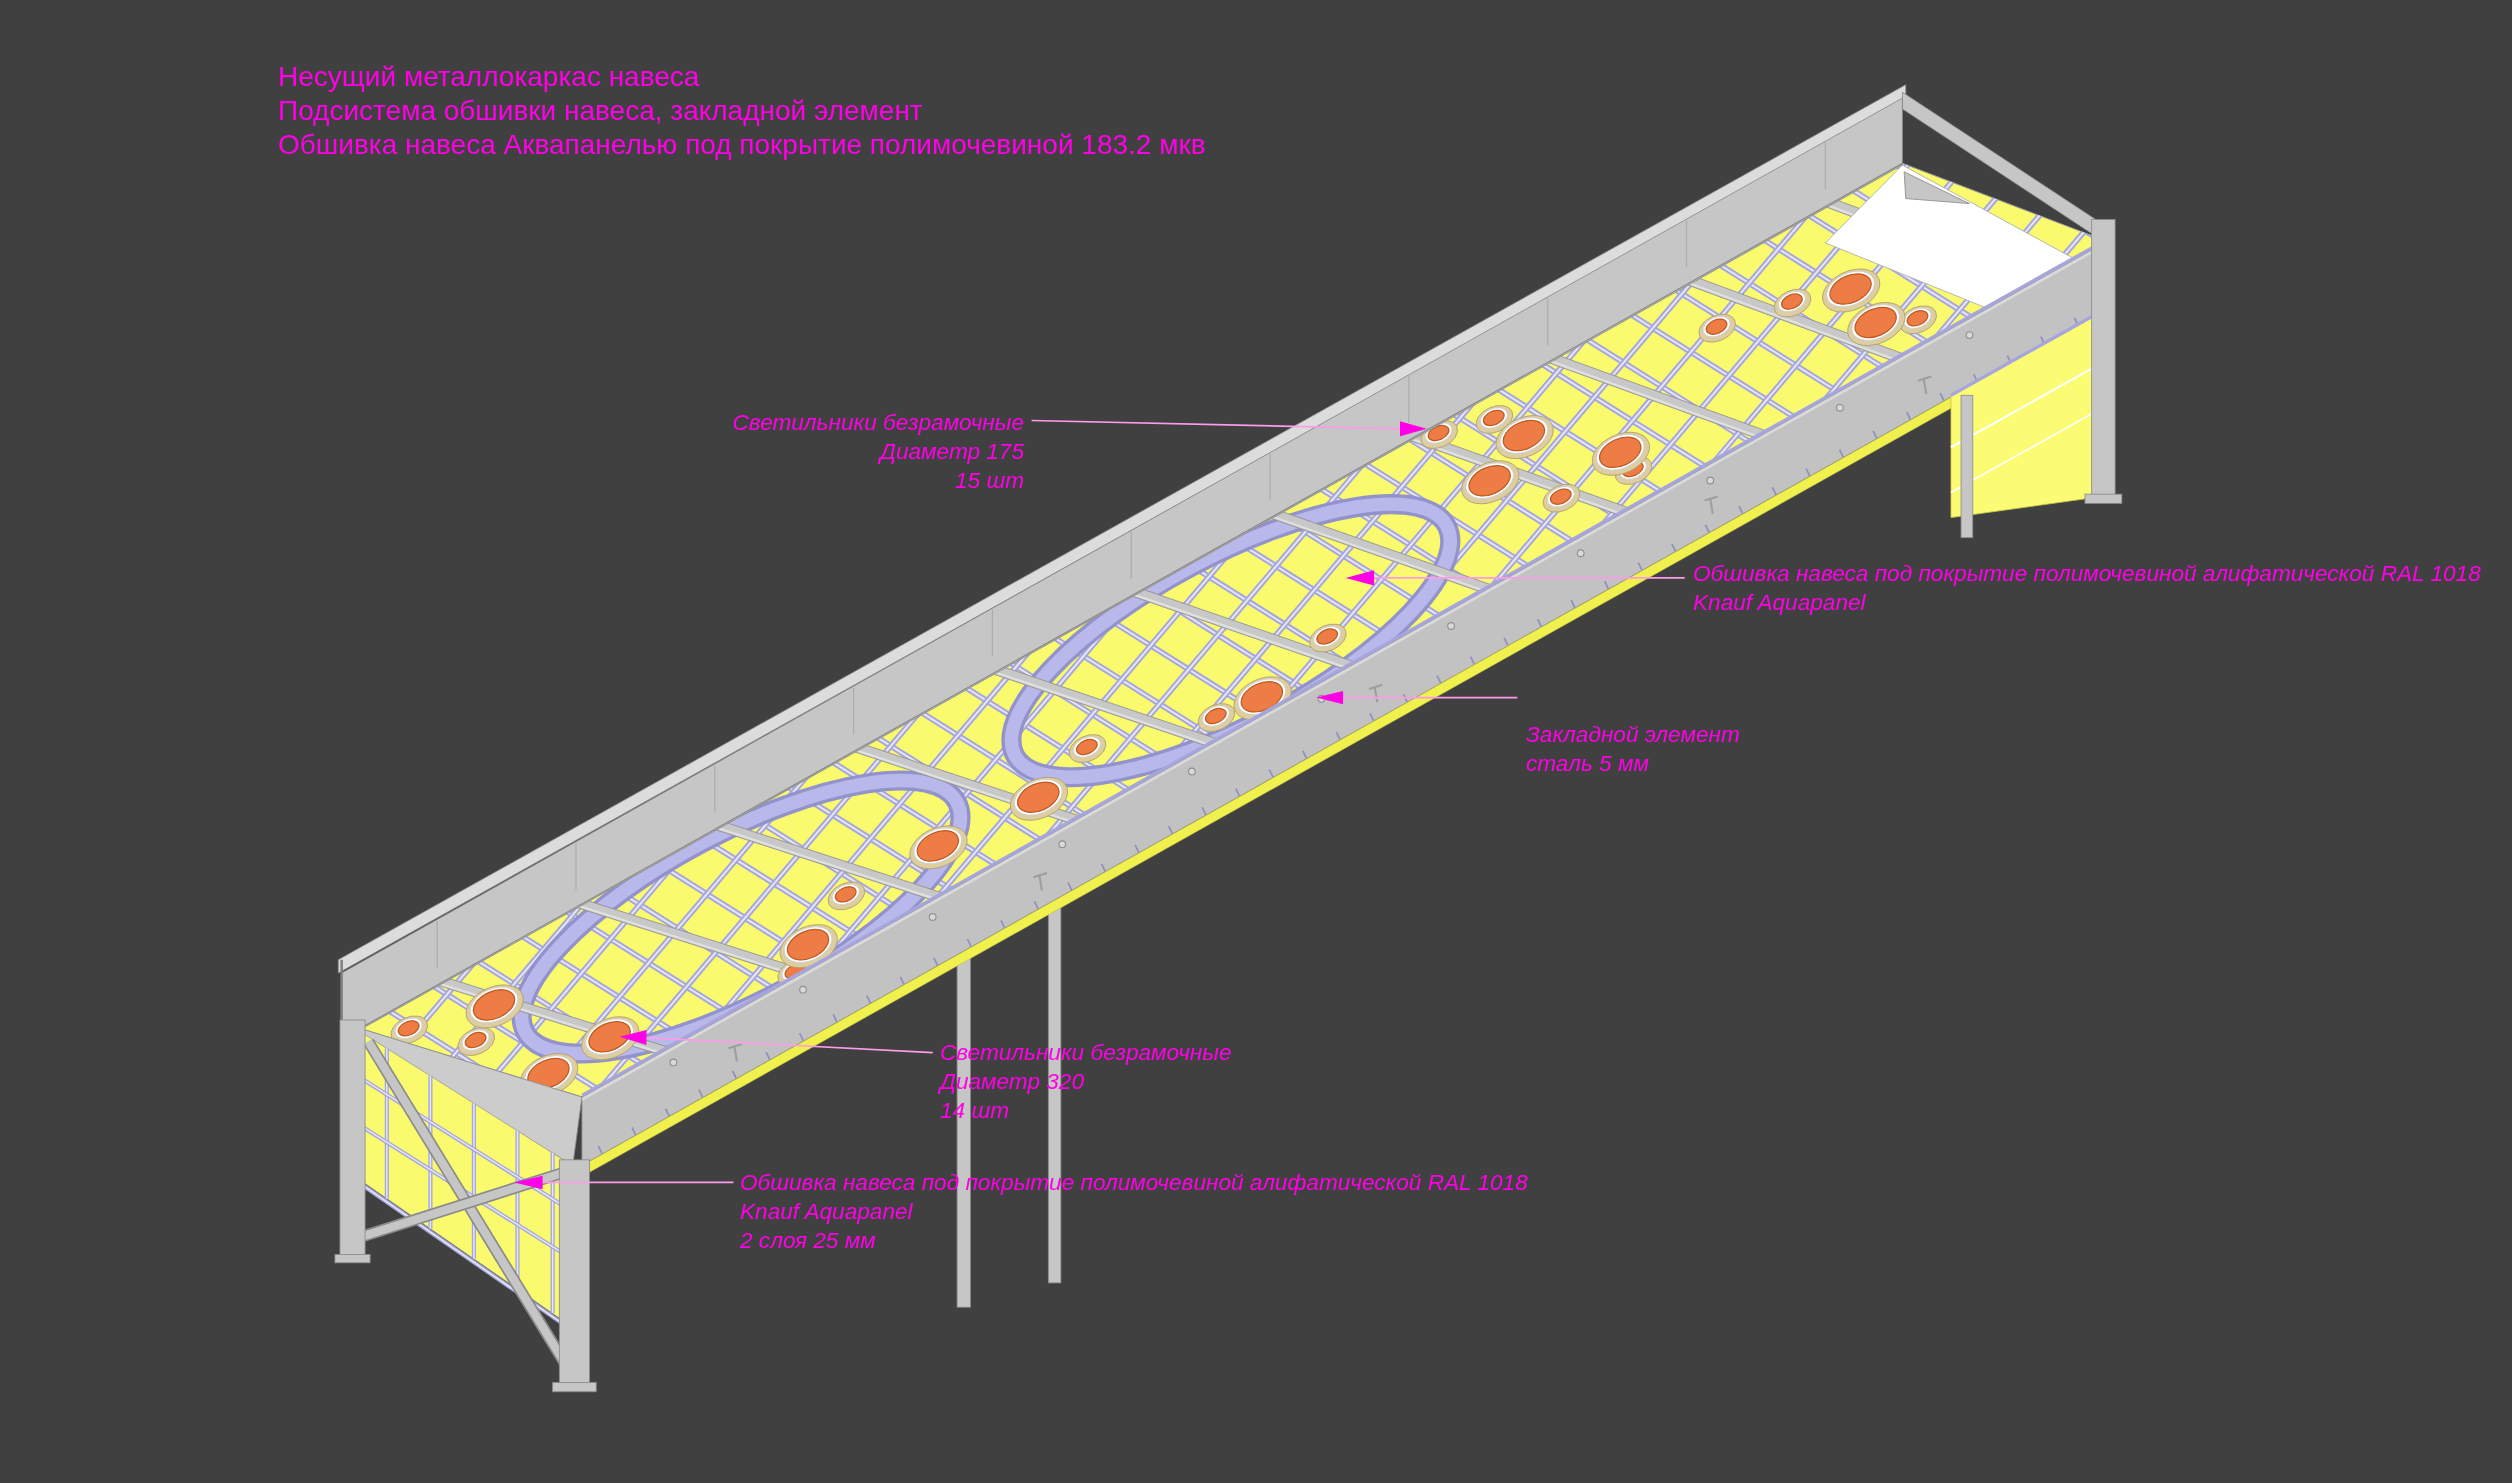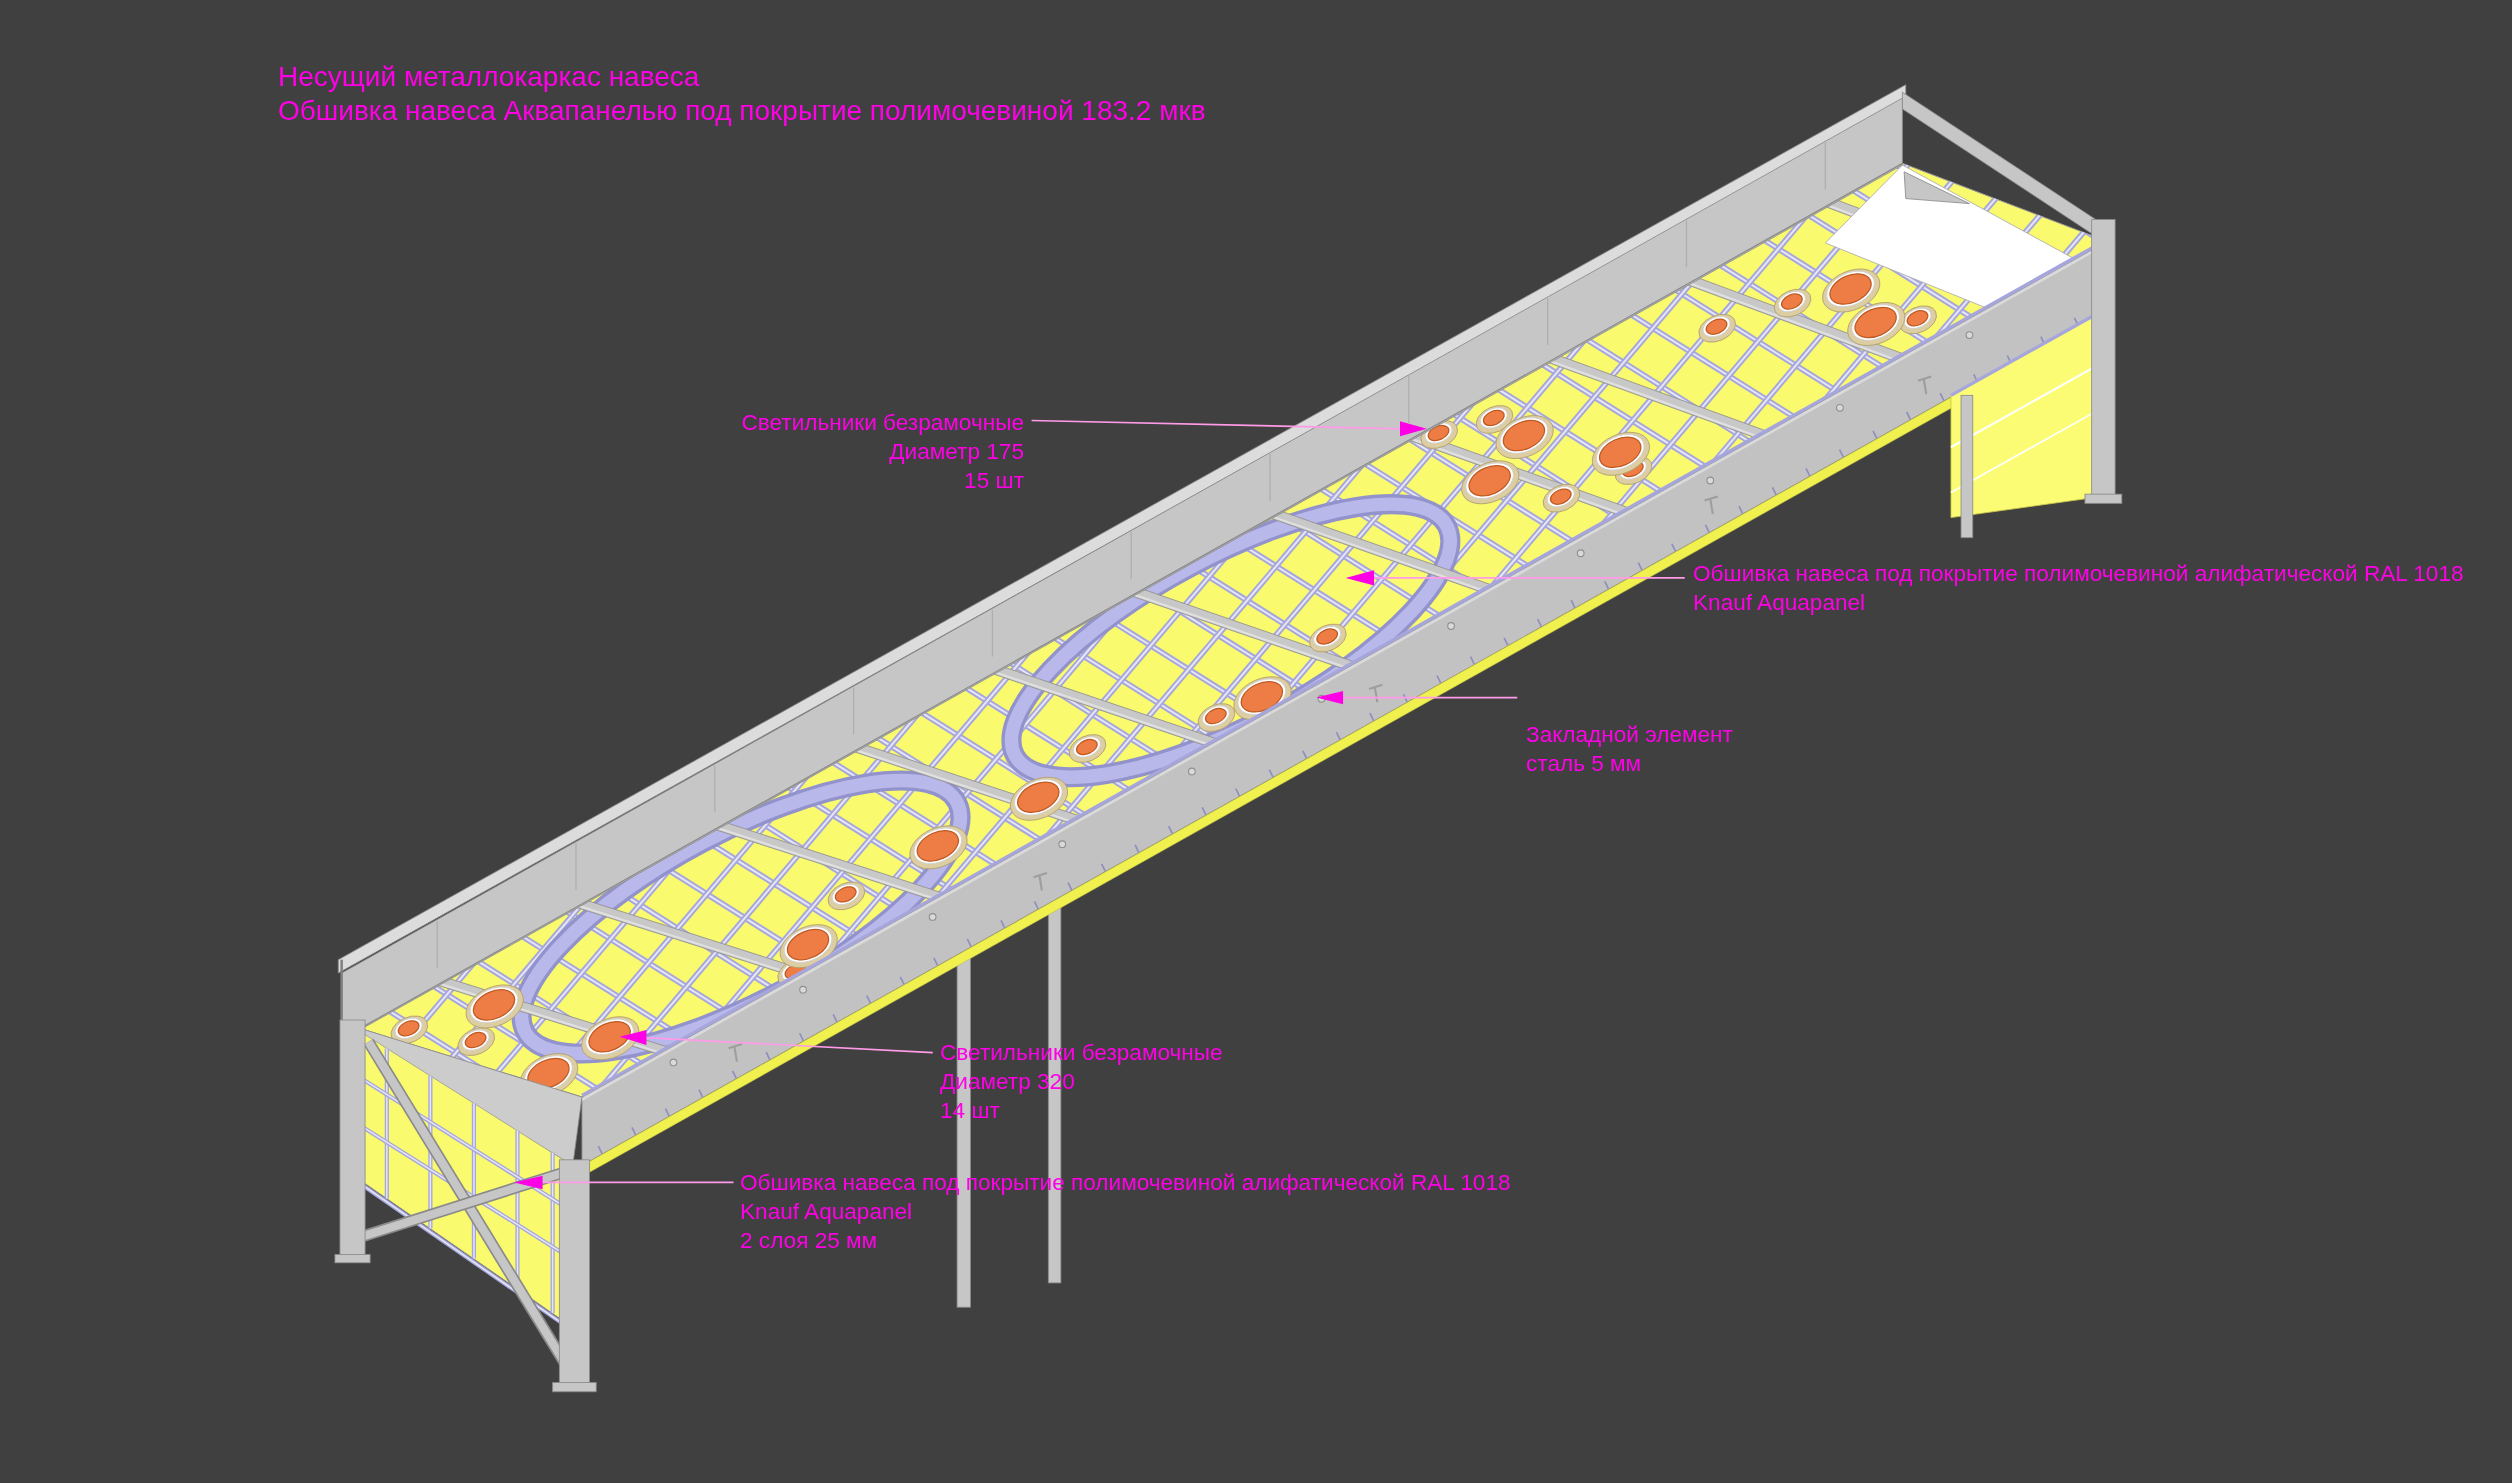--- a/index.html
+++ b/index.html
@@ -1,19 +1,19 @@
 <!DOCTYPE html>
 <html style="font-size:13.4px"><head>
 <meta charset="utf-8">
 <style>
   html,body{margin:0;padding:0;background:#ffffff;}
   #stage{position:relative;width:2512px;height:1484px;background:#404040;overflow:hidden;
          font-family:"Liberation Sans", sans-serif;}
   #drawing-layer{position:absolute;left:0;top:0;width:2512px;height:1484px;}
-  .lbl{position:absolute;color:#FF00E6;font-size:22.6px;line-height:29px;white-space:nowrap;}
+  .lbl{position:absolute;color:#FF00E6;font-size:22.6px;line-height:29px;white-space:nowrap;font-style:italic;}
   .title{position:absolute;color:#FF00E6;font-size:28px;line-height:34px;white-space:nowrap;}
   .r{text-align:right;}
 </style>
 </head>
 <body>
 
 <div id="stage">
 
   <svg id="drawing-layer" viewBox="0 0 3000 1772" xmlns="http://www.w3.org/2000/svg">
       <defs>
@@ -445,20 +445,21 @@
         <polygon points="740,1238 772,1230 772,1248" fill="#FF00E6" stroke="none" stroke-width="1"></polygon>
       </g>
       <g>
         <line x1="876" y1="1412" x2="648" y2="1412" stroke="#FF9BE8" stroke-width="2" fill="none"></line>
         <polygon points="614,1412 648,1404 648,1420" fill="#FF00E6" stroke="none" stroke-width="1"></polygon>
       </g>
     </svg>
 
   <div class="title" style="left:278px;top:60px;">
     <div>Несущий металлокаркас навеса</div>
+    <div>Подсистема обшивки навеса, закладной элемент</div>
     <div>Обшивка навеса Аквапанелью под покрытие полимочевиной 183.2 мкв</div>
   </div>
 
   <div class="lbl r" style="right:1488px;top:408px;">
     <div>Светильники безрамочные</div>
     <div>Диаметр 175</div>
     <div>15 шт</div>
   </div>
 
   <div class="lbl" style="left:1693px;top:559px;">

